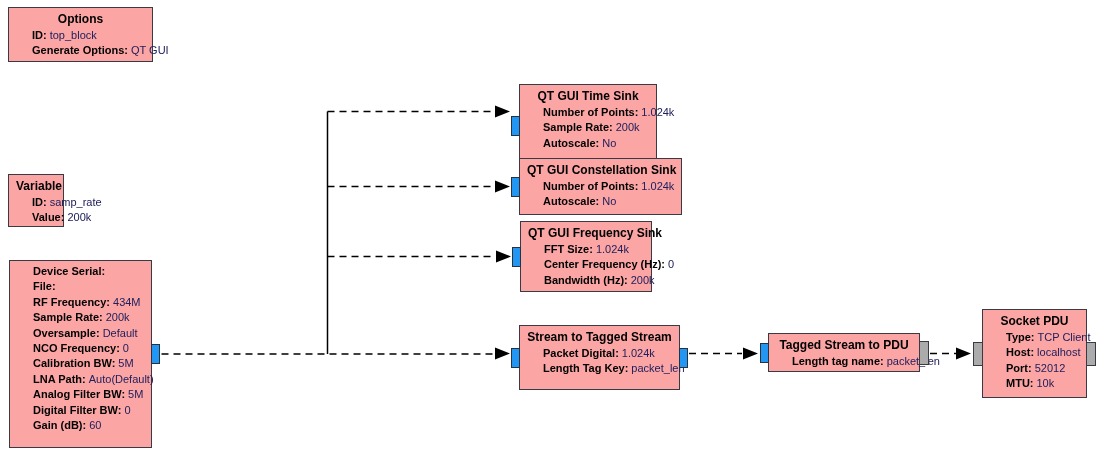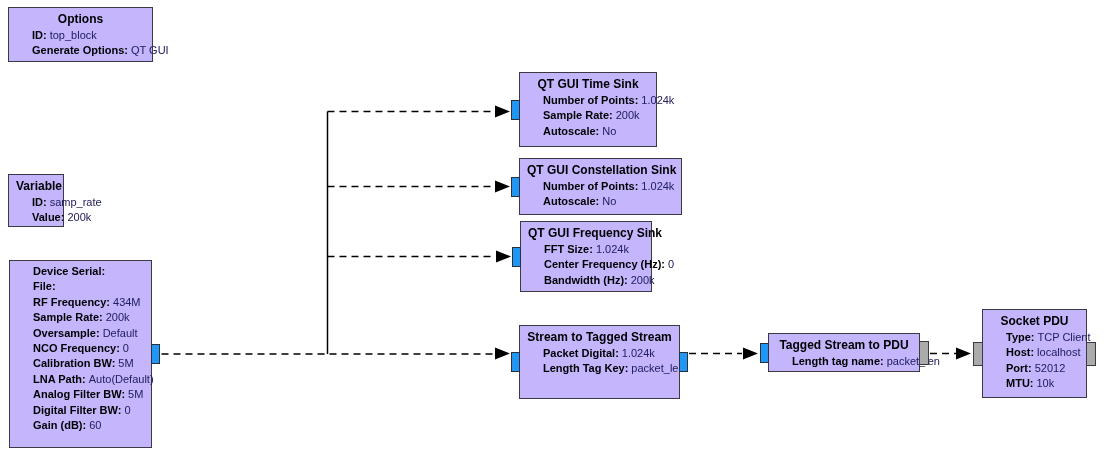--- a/index.html
+++ b/index.html
@@ -17,21 +17,21 @@
   .wires {
     position: absolute;
     left: 0; top: 0;
     width: 1109px;
     height: 459px;
     pointer-events: none;
   }
 
   .block {
     position: absolute;
-    background: #c4b5fd;
+    background: #fca5a5;
     border: 1px solid #3a3a44;
     padding: 3px 7px 2px 7px;
     overflow: visible;
   }
   .block .title {
     font-size: 12px;
     font-weight: bold;
     color: #000000;
     text-align: center;
     line-height: 17px;
@@ -73,24 +73,24 @@
   }
   .port.in  { left: -9px; }
   .port.out { right: -9px; }
   .port.message.in  { left: -10px; }
   .port.message.out { right: -10px; }
 
   
   .b-options     { left: 8px;   top: 7px;   width: 145px; height: 55px; }
   .b-variable    { left: 8px;   top: 174px; width: 56px;  height: 53px; }
   .b-limesuite   { left: 9px;   top: 260px; width: 143px; height: 188px; }
-  .b-timesink    { left: 519px; top: 72px;  width: 138px; height: 75px; }
+  .b-timesink    { left: 519px; top: 84px;  width: 138px; height: 84px; }
   .b-constsink   { left: 519px; top: 158px; width: 163px; height: 57px; }
   .b-freqsink    { left: 520px; top: 221px; width: 132px; height: 71px; }
-  .b-stream2tag  { left: 519px; top: 325px; width: 161px; height: 74px; }
+  .b-stream2tag  { left: 519px; top: 325px; width: 161px; height: 65px; }
   .b-tag2pdu     { left: 768px; top: 333px; width: 152px; height: 39px; }
   .b-socketpdu   { left: 982px; top: 309px; width: 105px; height: 89px; }
 
   .conn { stroke: #000000; stroke-width: 1.5; fill: none; }
   .dashed { stroke-dasharray: 7 5; }
   .arrow { fill: #000000; stroke: none; }
 </style>
 </head>
 <body>
 

